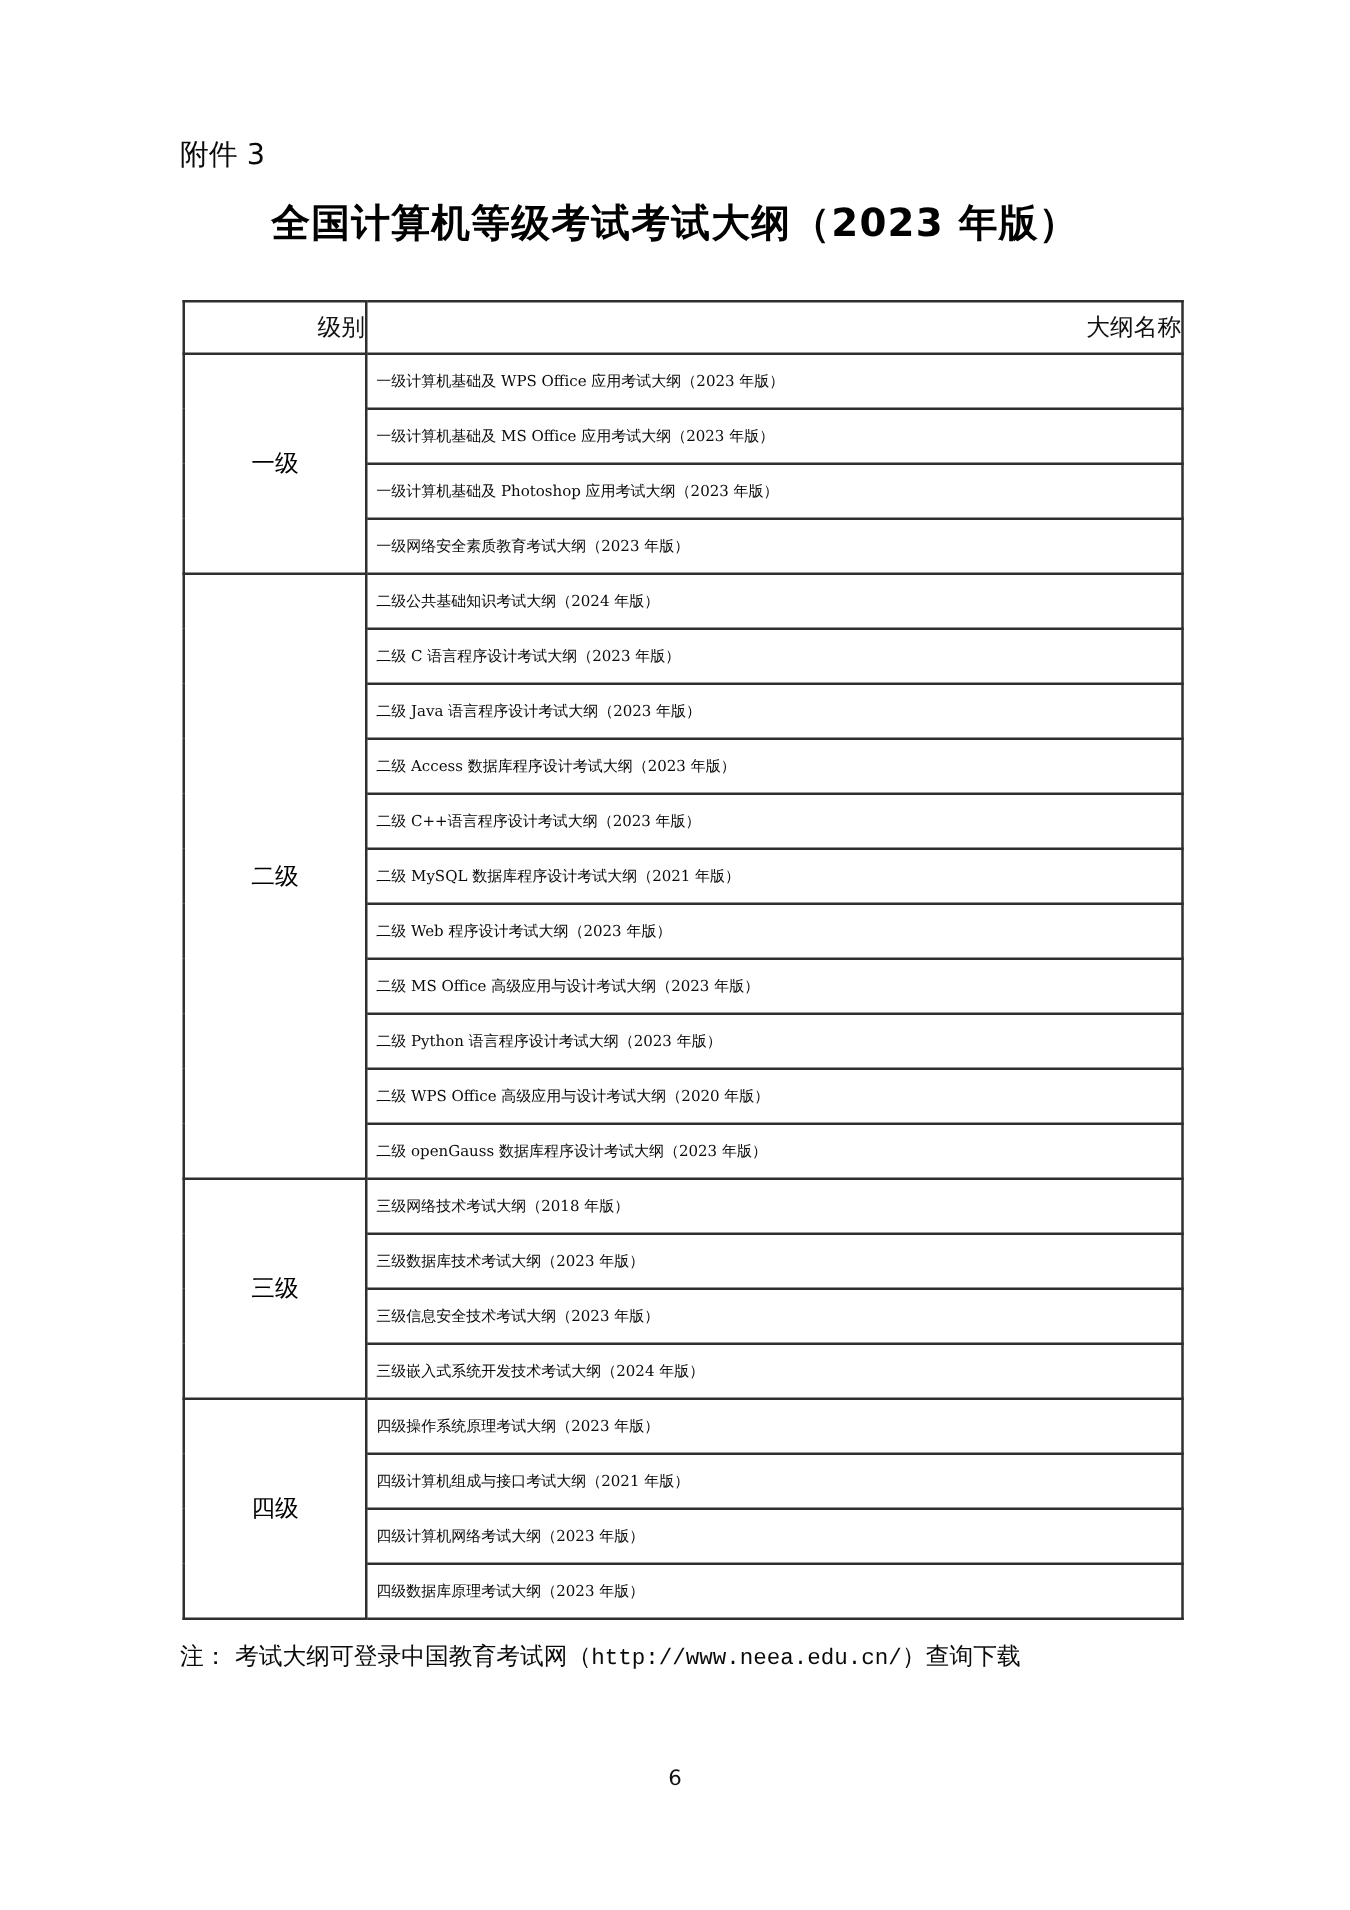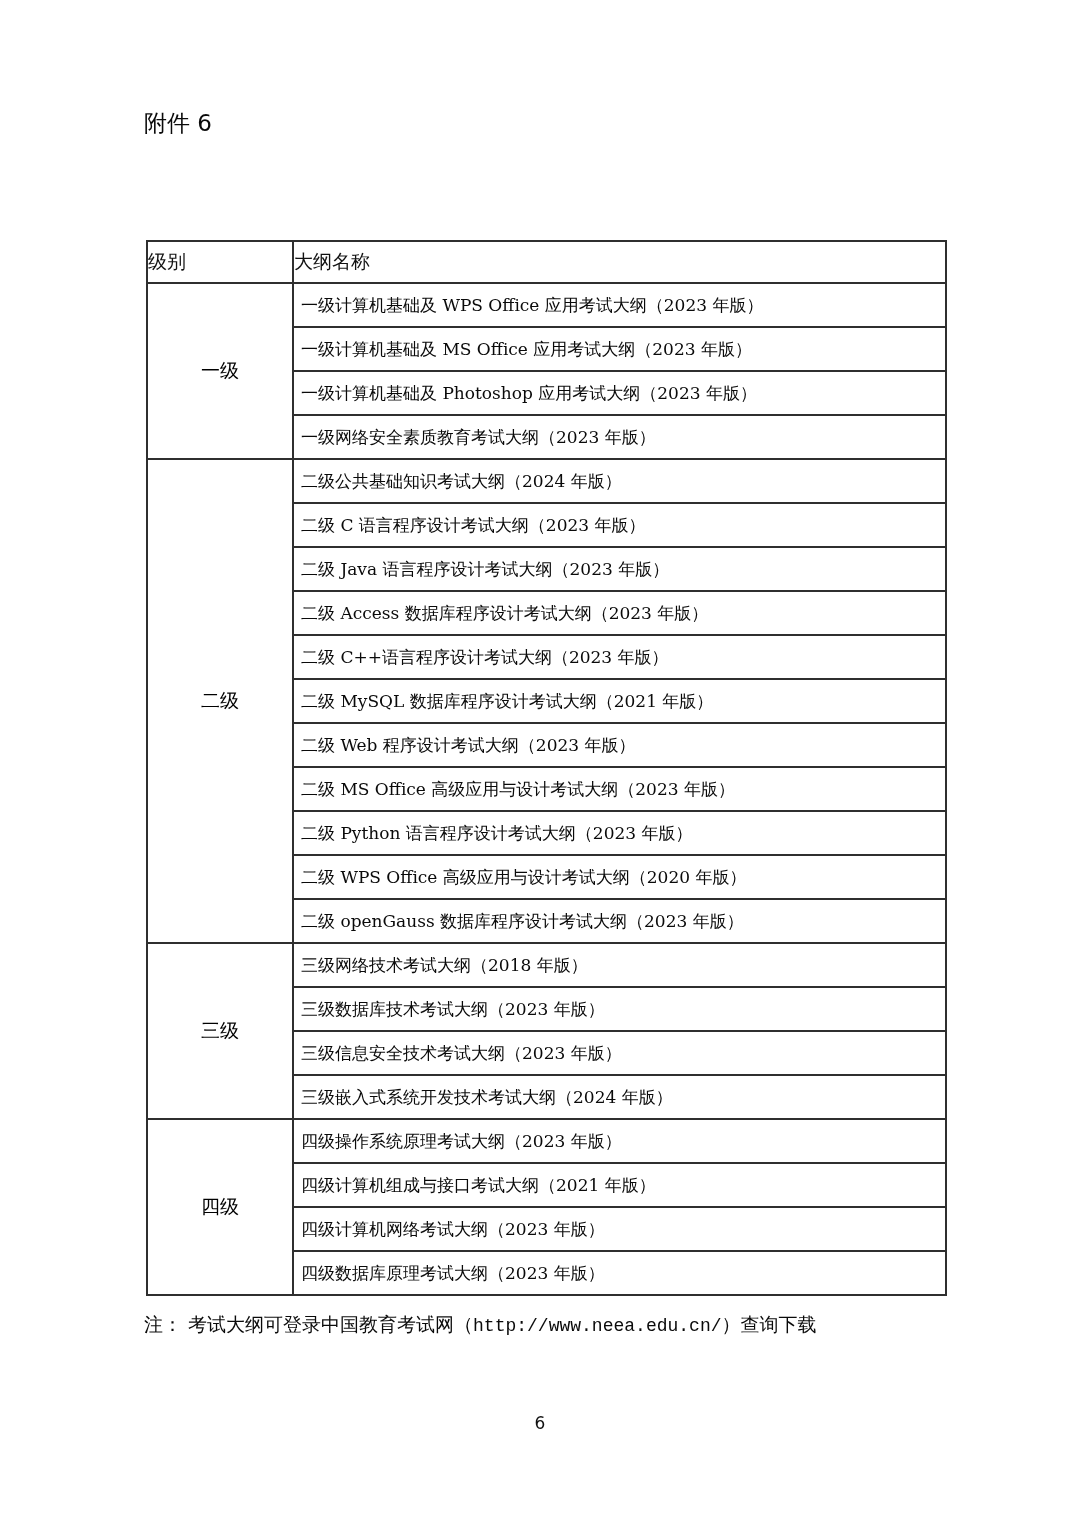--- a/index.html
+++ b/index.html
@@ -44,34 +44,34 @@
   table.doc-table th,
   table.doc-table td {
     border: 2px solid #2f2f2f;
     background: #ffffff;
   }
   table.doc-table col.level-col { width: 146px; }
   table.doc-table th {
     height: 42px;
     font-weight: normal;
     font-size: 19px;
-    text-align: left;
+    text-align: right;
     vertical-align: middle;
     color: #111;
   }
   td.level-cell {
     font-weight: normal;
     font-size: 19px;
     text-align: center;
     vertical-align: middle;
     color: #000;
   }
   td.name-cell {
     height: 44px;
-    font-size: 17px;
+    font-size: 12px;
     text-align: left;
     vertical-align: middle;
     padding-left: 7px;
     padding-right: 4px;
     color: #0a0a0a;
     font-family: "DejaVu Serif", "DejaVu Sans", serif;
     white-space: nowrap;
     overflow: hidden;
   }
   .note-line {
@@ -96,22 +96,23 @@
     font-size: 17px;
     color: #111;
     font-family: "DejaVu Sans", sans-serif;
   }
 </style>
 </head>
 <body>
 
 <div class="page">
 
-  <div class="attachment-label">附件 6</div>
-
+  <div class="attachment-label">附件 3</div>
+
+  <div class="doc-title">全国计算机等级考试考试大纲（2023 年版）</div>
 
   <table class="doc-table">
     <colgroup>
       <col class="level-col">
       <col>
     </colgroup>
     <thead>
       <tr>
         <th>级别</th>
         <th>大纲名称</th>

